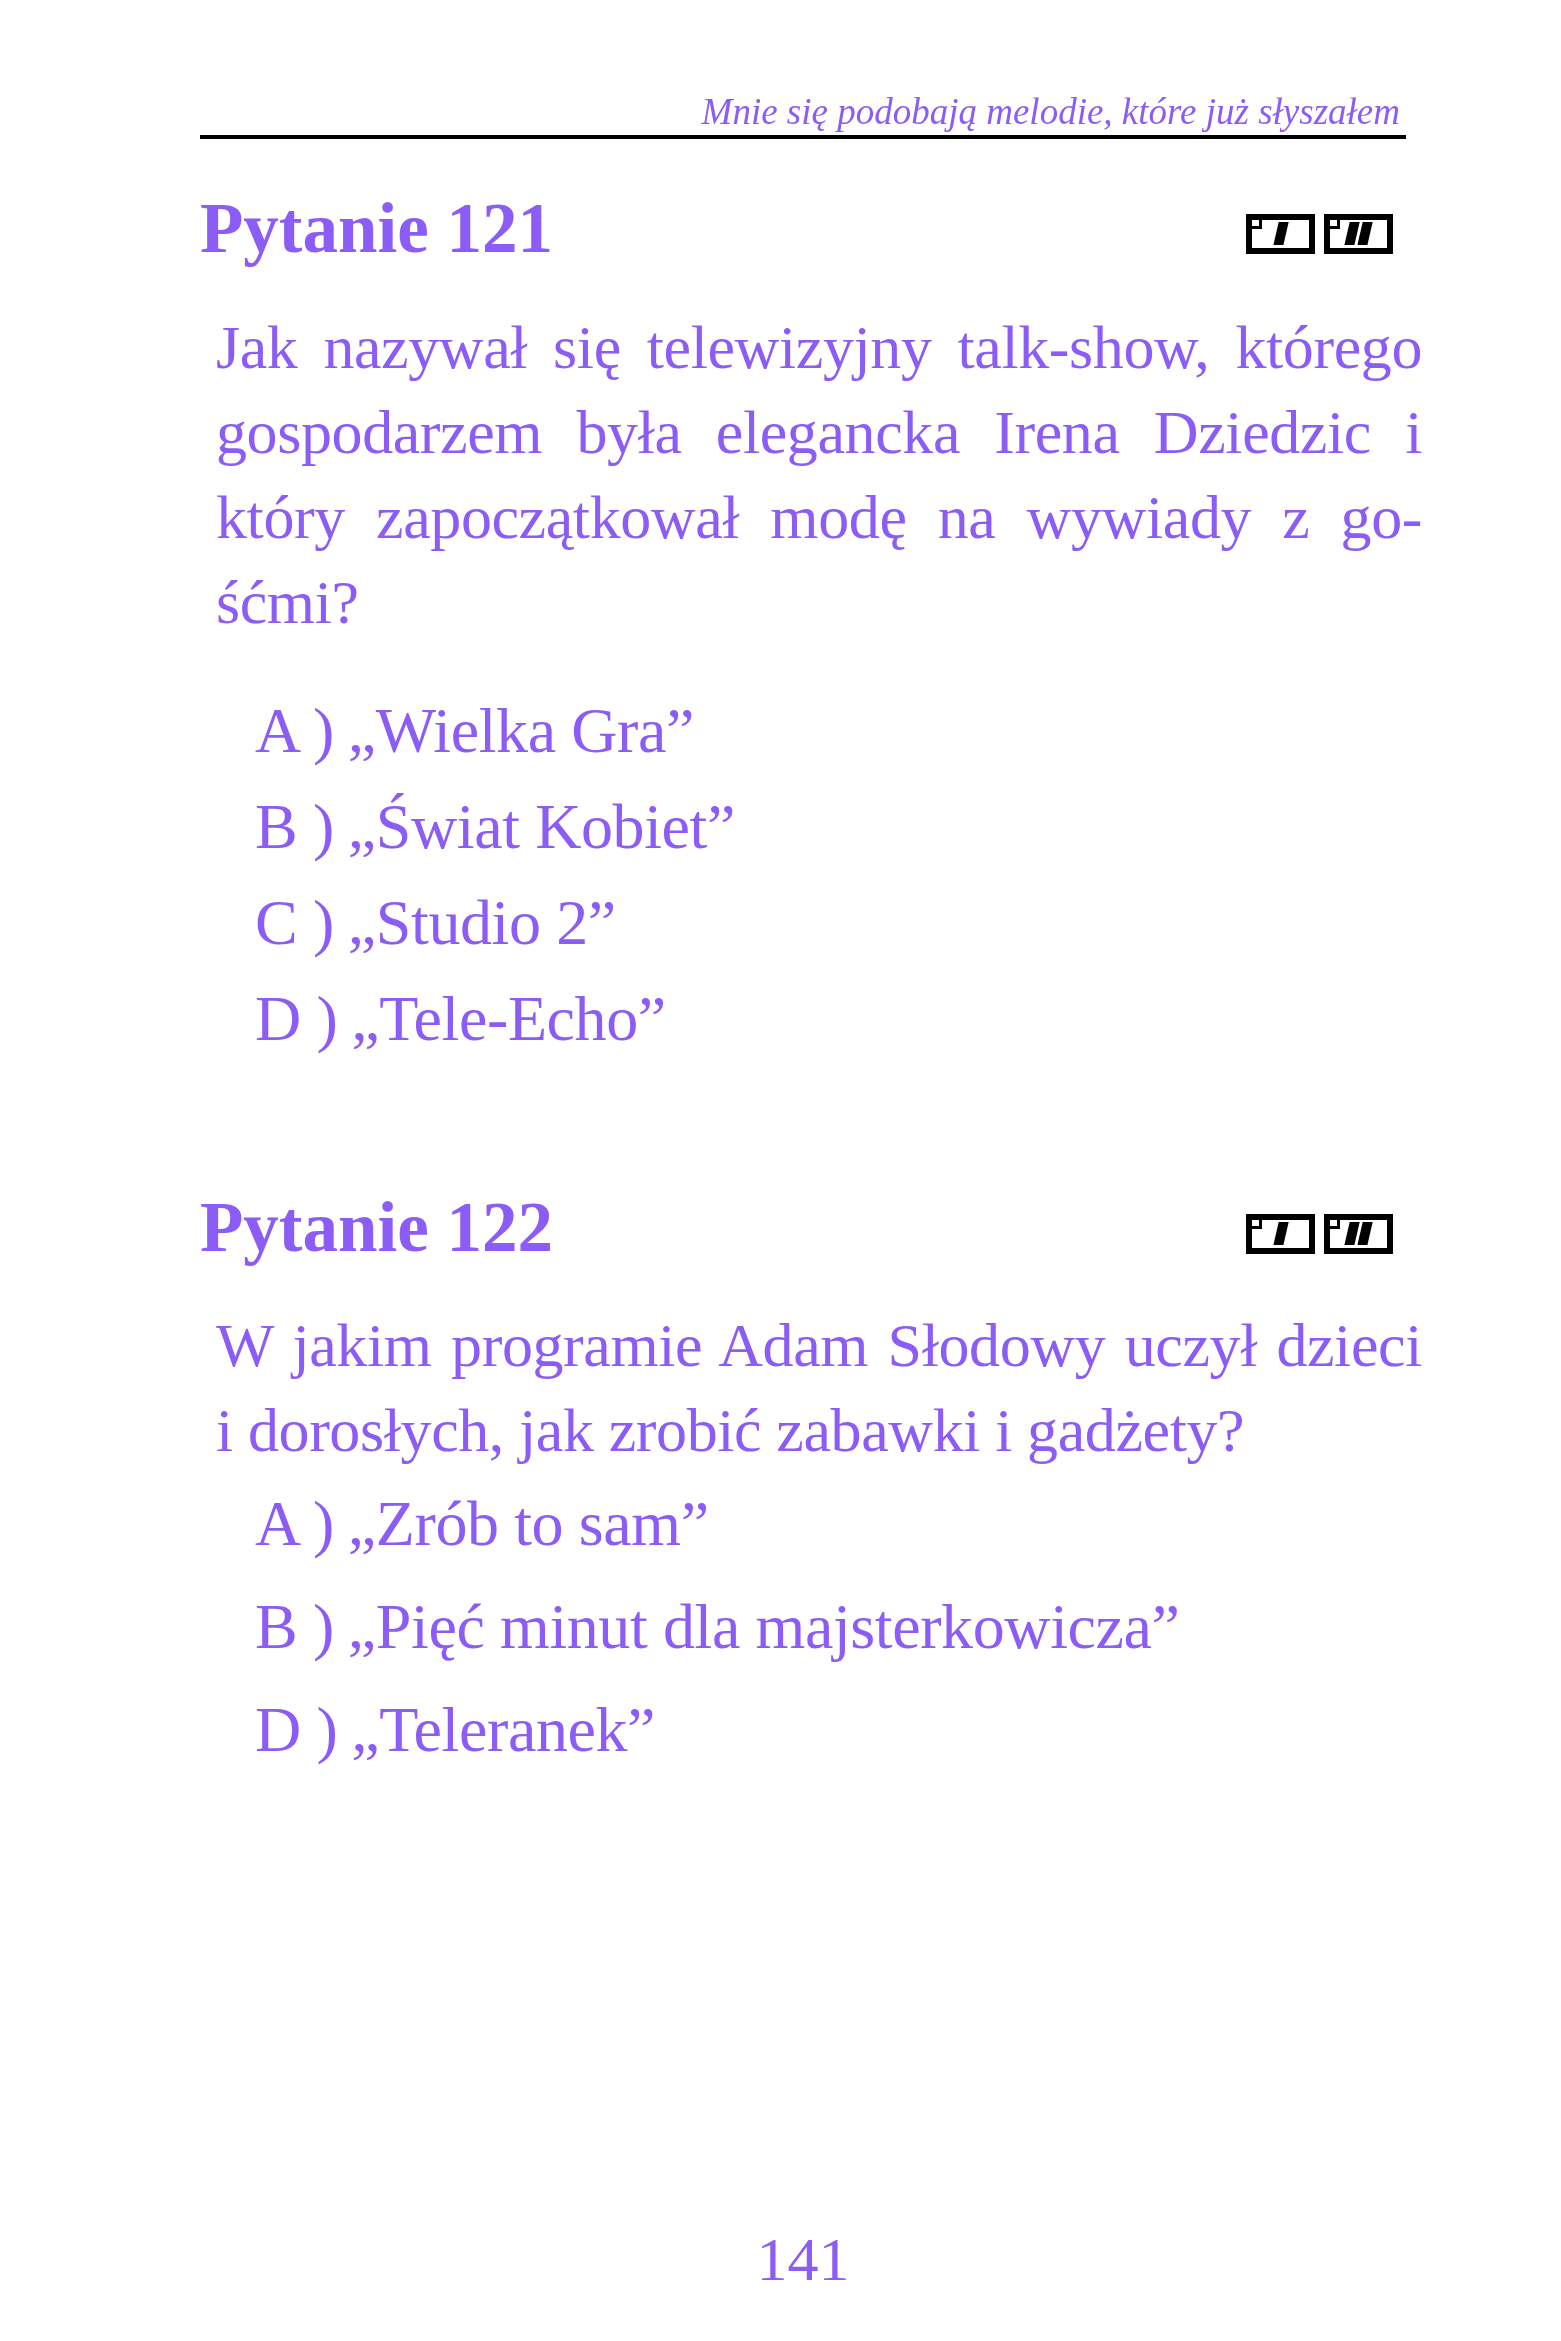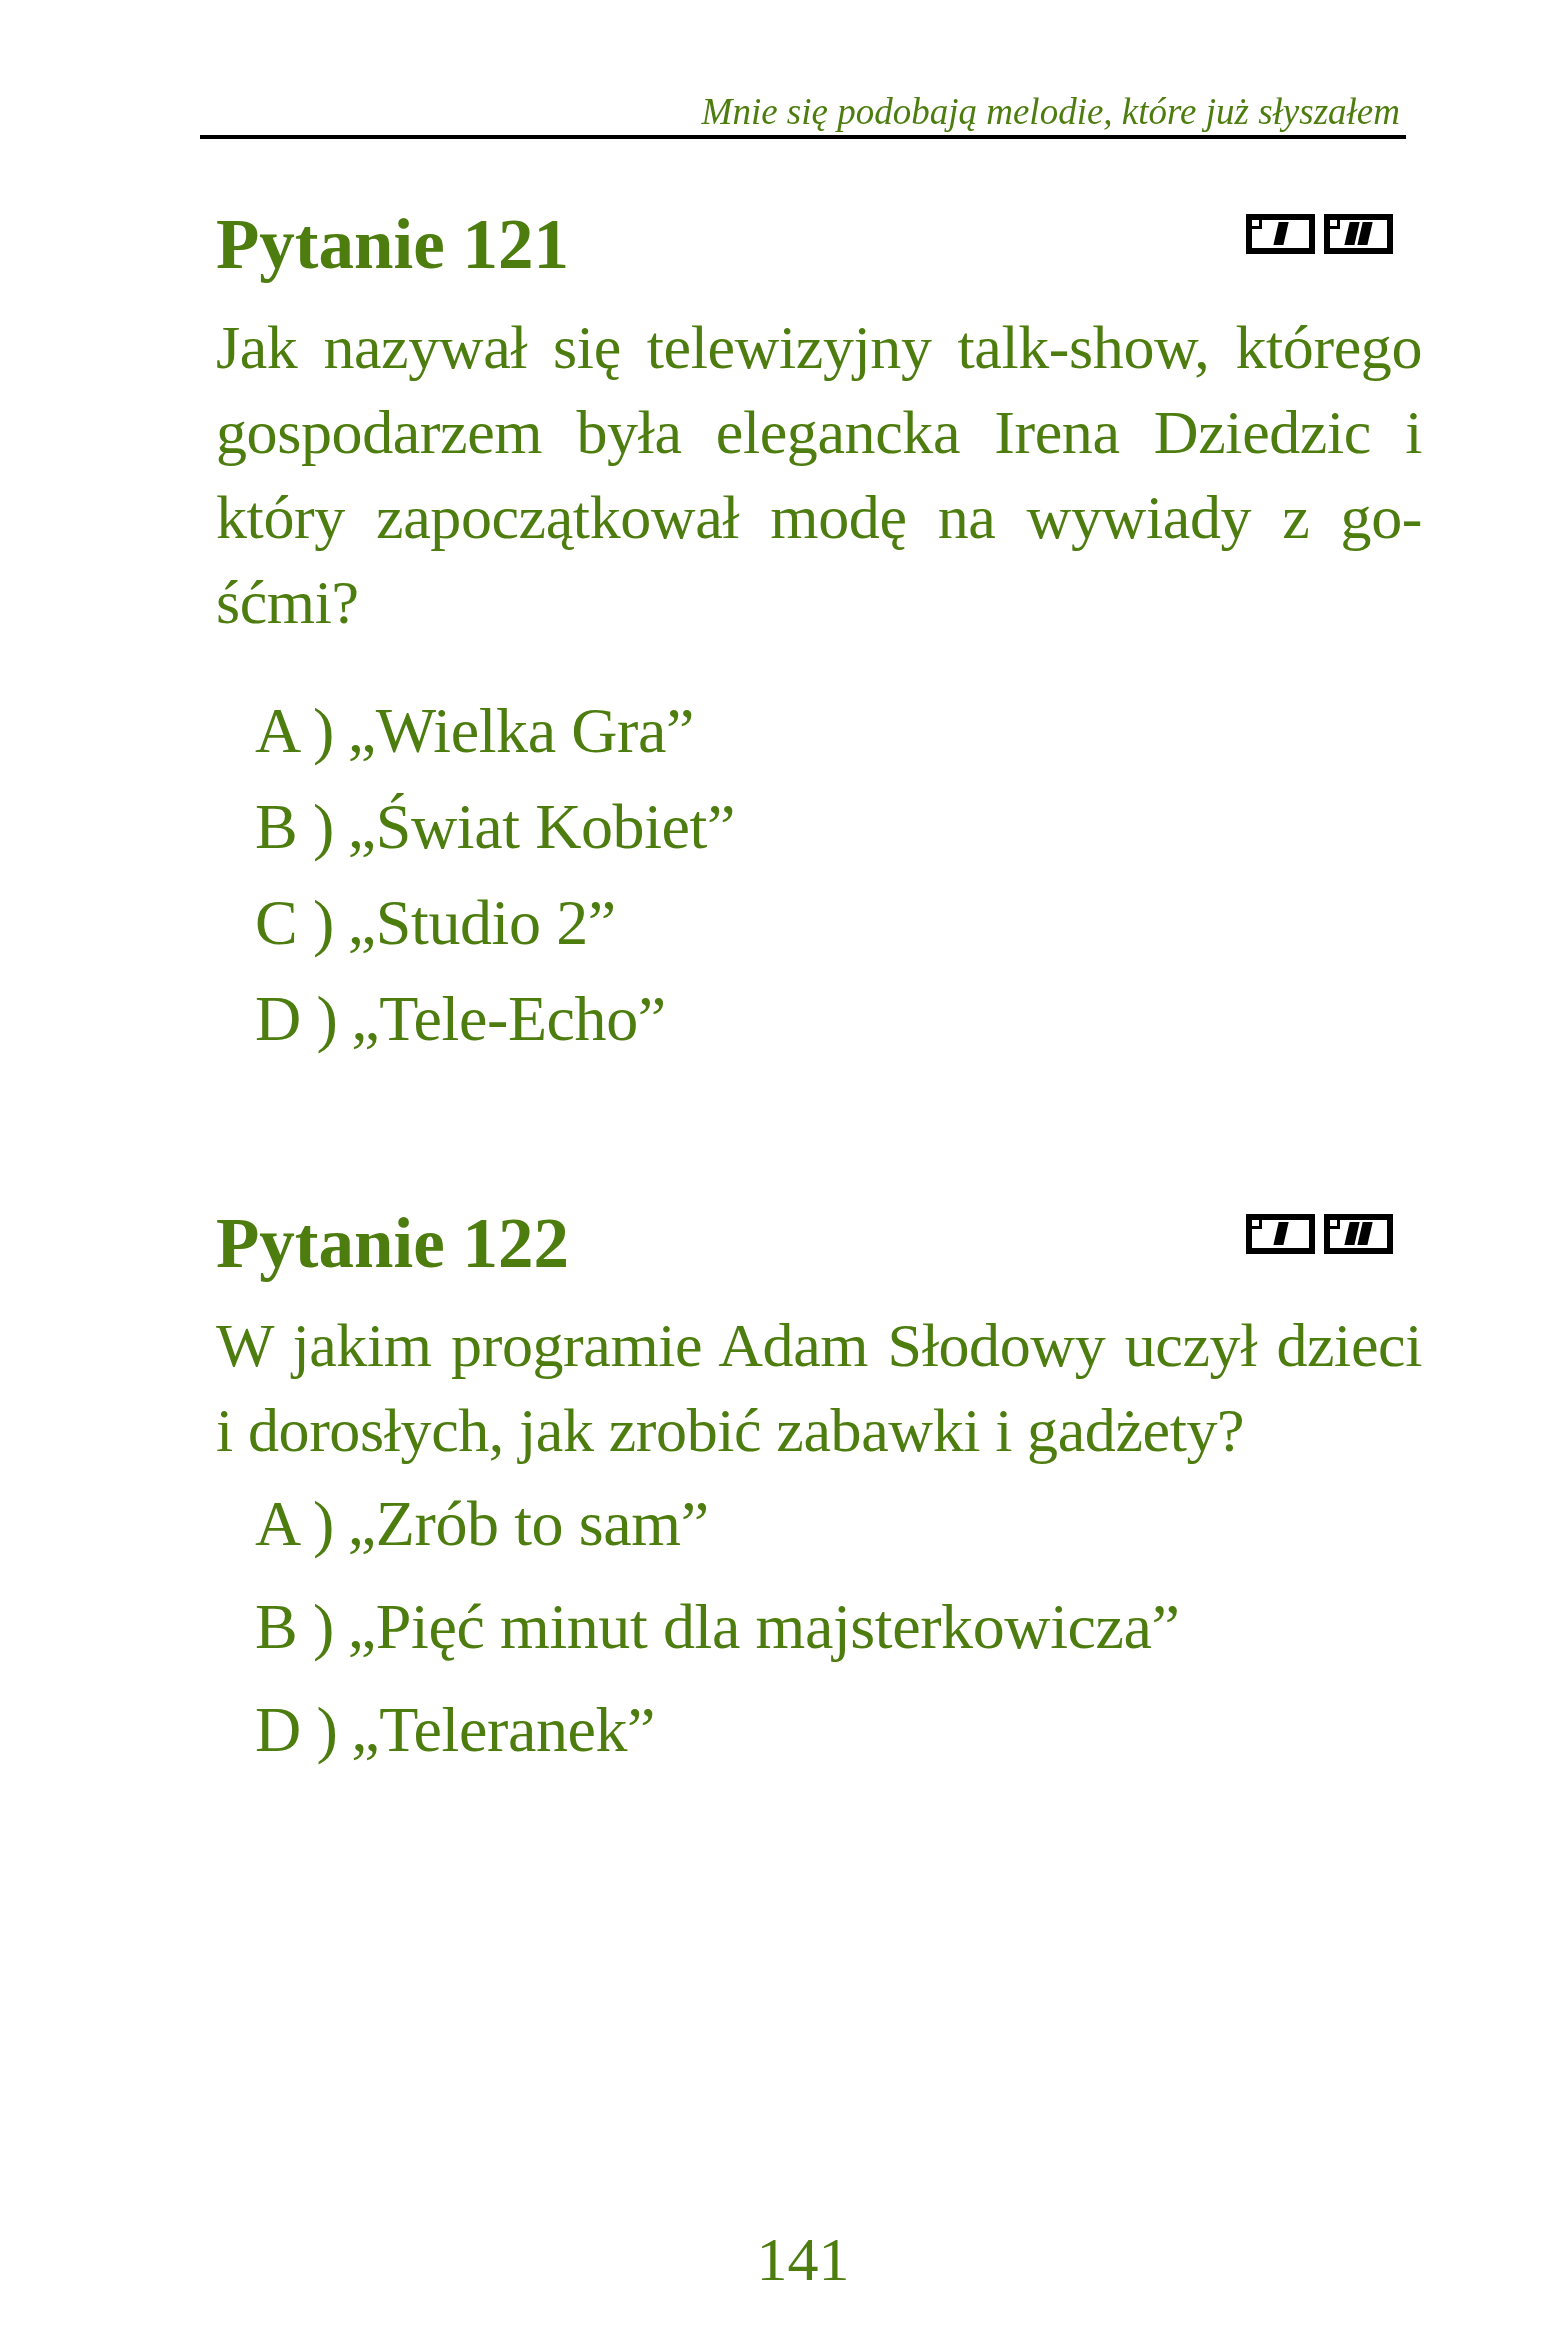--- a/index.html
+++ b/index.html
@@ -6,21 +6,21 @@
   html, body {
     margin: 0;
     padding: 0;
     background: #ffffff;
   }
   .page {
     position: relative;
     width: 1561px;
     height: 2342px;
     background: #ffffff;
-    color: #4d7c0f;
+    color: #8b5cf6;
     font-family: "Liberation Serif", serif;
     overflow: hidden;
   }
 
   
   .running-header-text {
     position: absolute;
     top: 93px;
     right: 161px;
     font-style: italic;
@@ -34,21 +34,21 @@
     top: 135px;
     width: 1206px;
     height: 4.3px;
     background: #000000;
   }
 
   
   .q-title {
     position: absolute;
     left: 200px;
-    margin: 16px;
+    margin: 0;
     font-size: 71px;
     font-weight: bold;
     line-height: 71px;
     white-space: nowrap;
   }
 
   
   .q-icons {
     position: absolute;
     left: 1246px;

